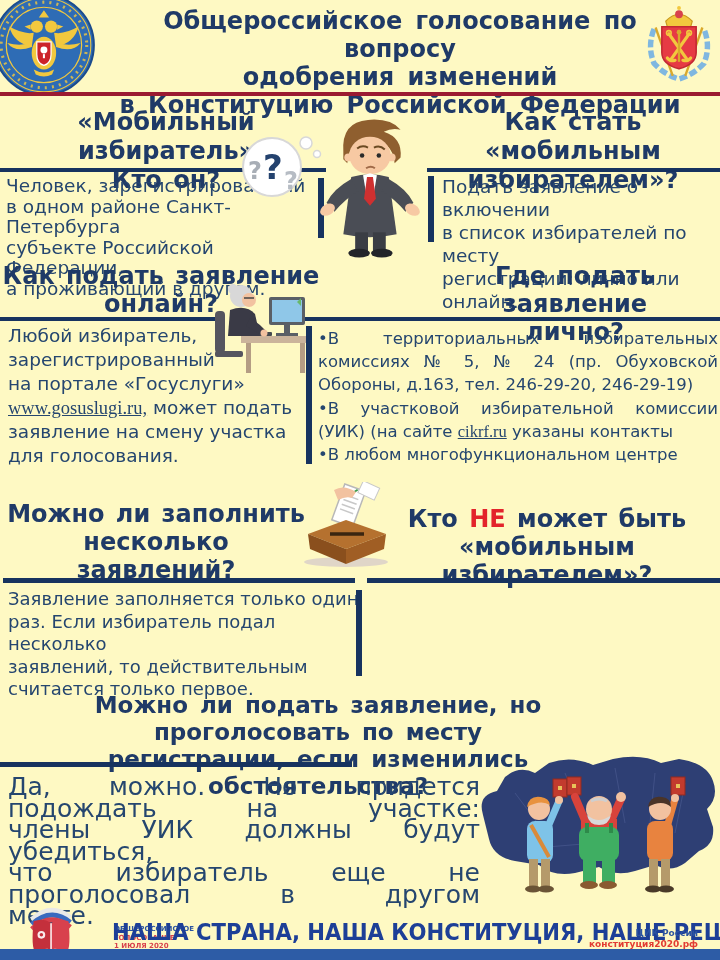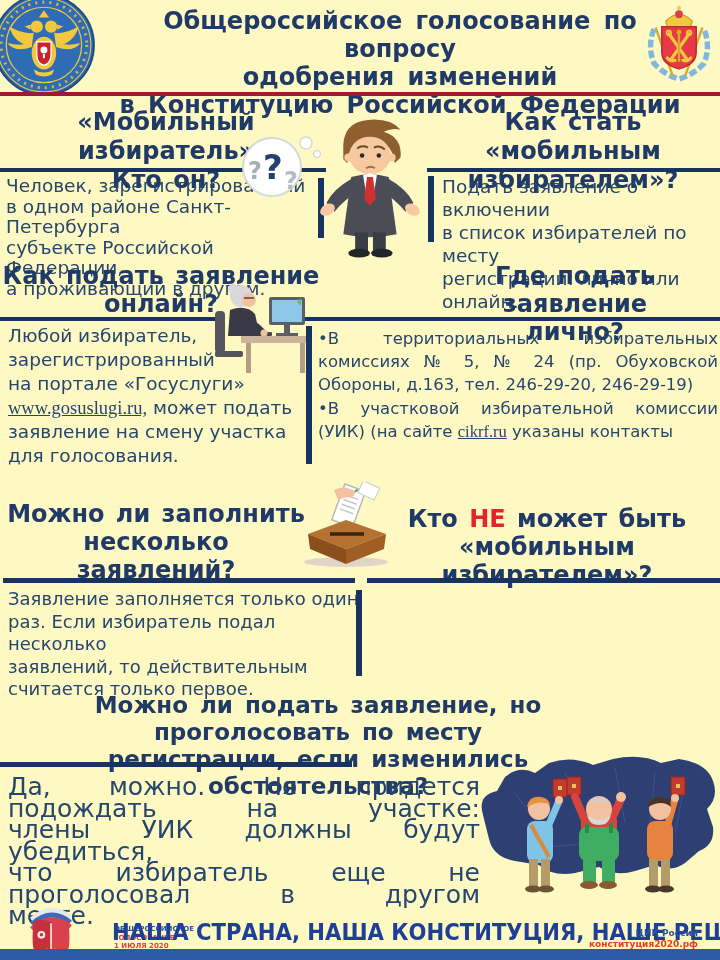--- a/index.html
+++ b/index.html
@@ -209,20 +209,21 @@
   <div id="h-inperson" class="h">Где подать заявление
 лично?</div>
   <div id="rule-inperson" class="rule"></div>
   <div id="bar-inperson" class="vbar"></div>
   <div id="ans-inperson" class="abs jblock">
     <div class="bl stretch">•В территориальных избирательных</div>
     <div class="bl stretch">комиссиях № 5, № 24 (пр. Обуховской</div>
     <div class="bl">Обороны, д.163, тел. 246-29-20, 246-29-19)</div>
     <div class="bl stretch">•В участковой избирательной комиссии</div>
     <div class="bl"><span>(УИК) (на сайте </span><span class="ulink">cikrf.ru</span><span> указаны контакты</span></div>
+    <div class="bl">•В любом многофункциональном центре</div>
   </div>
 
   <div id="h-multiple" class="h">Можно ли заполнить
 несколько заявлений?</div>
 
   <svg id="ballot" class="abs" width="98" height="86" viewBox="0 0 98 86">
     <ellipse cx="48" cy="80" rx="42" ry="5" fill="#e0d6c8"></ellipse>
     <g transform="rotate(20 48 28)">
       <rect x="38" y="4" width="22" height="38" fill="#ffffff" stroke="#b8b8b8" stroke-width="1.5"></rect>
       <line x1="42" y1="14" x2="56" y2="14" stroke="#c8c8c8" stroke-width="1.5"></line>

